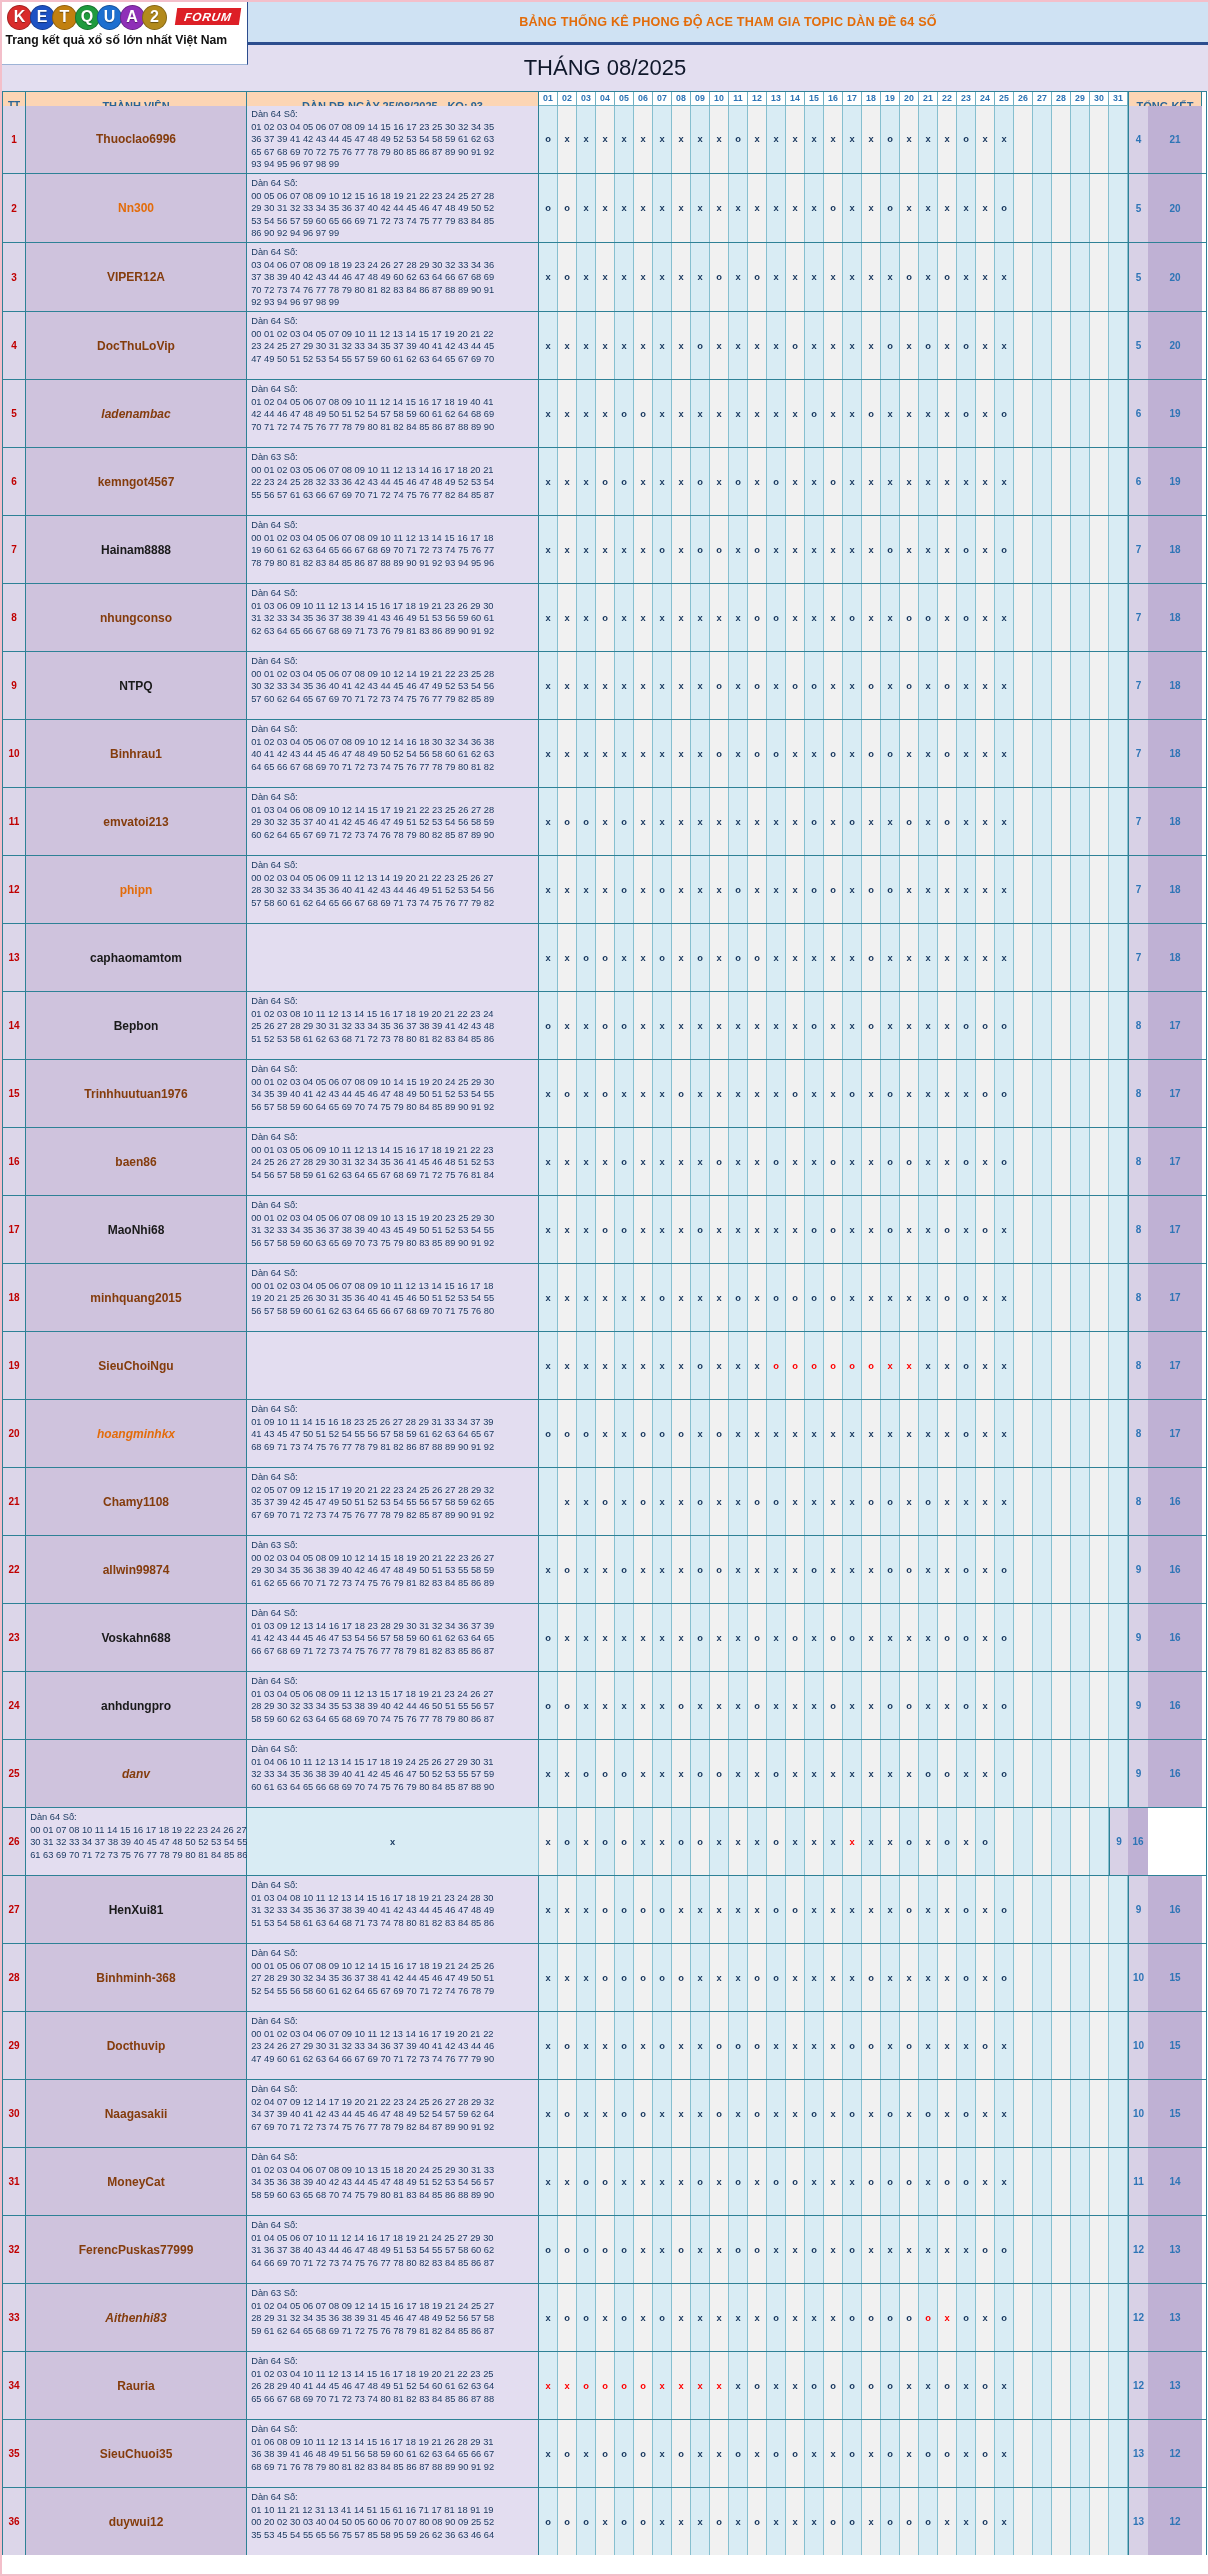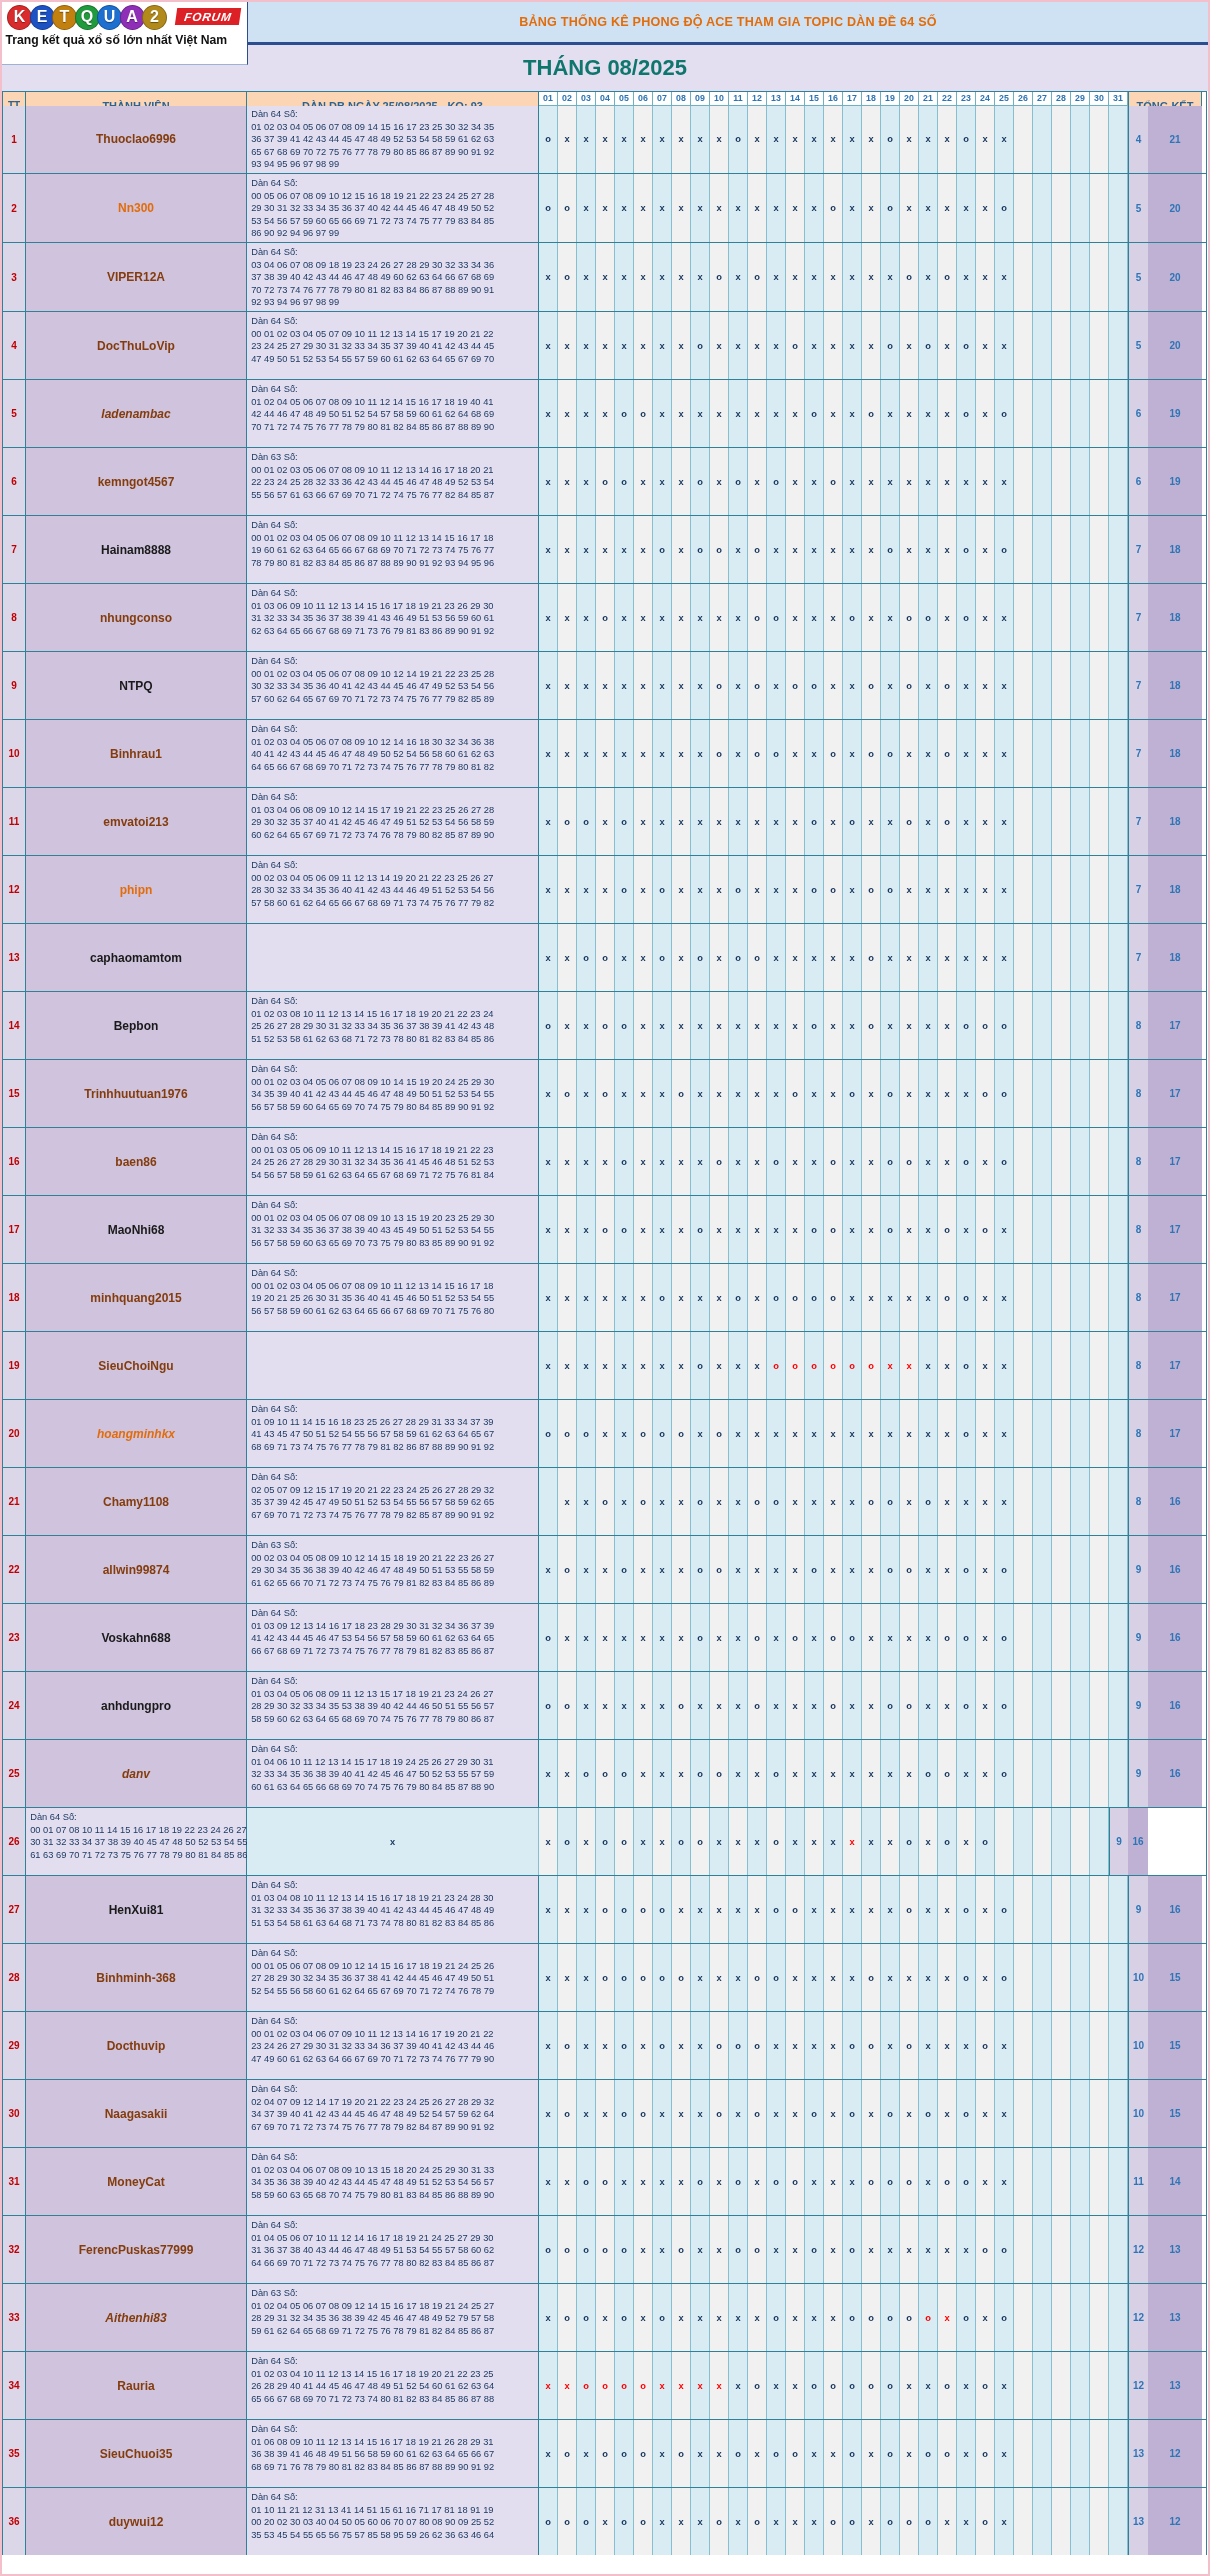--- a/index.html
+++ b/index.html
@@ -6,21 +6,21 @@
   body{
     width:1210px;height:2576px;box-sizing:border-box;
     background:#ffffff;border:2.5px solid #f3bfca;overflow:hidden;
     font-family:"Liberation Sans",sans-serif;position:relative;
   }
   
   .banner-blue{height:40px;background:#cfe2f3;display:flex;align-items:center;justify-content:center;padding-left:246px;box-sizing:border-box}
   .banner-title{color:#e36c0a;font-weight:bold;font-size:12.6px;letter-spacing:0.2px}
   .banner-rule{height:2.5px;background:#2c4d8e}
   .month-band{height:46px;background:#e3def0;display:flex;align-items:center;justify-content:center}
-  .month-text{color:#0f766e;font-weight:bold;font-size:22px}
+  .month-text{color:#0f172a;font-weight:normal;font-size:22px}
   
   .logo-box{position:absolute;top:0;left:0;width:246px;height:63px;background:#ffffff;
     border-right:1.7px solid #2c4d8e;border-bottom:0.8px solid #9db3d6;z-index:5;box-sizing:border-box}
   .logo-row{display:flex;align-items:center;padding:2.5px 0 0 5px}
   .logo-letter{width:23px;height:23px;border-radius:50%;margin-right:-2.5px;display:flex;align-items:center;justify-content:center;
     color:#fff;font-weight:bold;font-size:16px;text-shadow:0 0.8px 0.8px rgba(0,0,0,.4);border:0.8px solid rgba(0,0,0,.25)}
   .forum-badge{margin-left:11.8px;background:#dd1f26;color:#fff;font-style:italic;font-weight:bold;font-size:11.8px;
     padding:1.7px 8.4px;transform:skewX(-8deg);letter-spacing:0.8px}
   .tagline{font-size:12.2px;font-weight:bold;color:#111;padding:3.4px 0 0 3.4px;white-space:nowrap}
   
@@ -3248,21 +3248,21 @@
         <div class="c c-t2">13</div>
       </div>
       <div class="grid-cols row">
         <div class="c c-tt">33</div>
         <div class="c c-name">
           <span class="name nm-brown nm-i">Aithenhi83</span>
         </div>
         <div class="c-nums">
           <div>Dàn 63 Số:</div>
           <div>01 02 04 05 06 07 08 09 12 14 15 16 17 18 19 21 24 25 27</div>
-          <div>28 29 31 32 34 35 36 38 39 42 45 46 47 48 49 52 79 57 58</div>
+          <div>28 29 31 32 34 35 36 38 39 31 45 46 47 48 49 52 56 57 58</div>
           <div>59 61 62 64 65 68 69 71 72 75 76 78 79 81 82 84 85 86 87</div>
         </div>
         <div class="c c-day bg-a">
           <span>x</span>
         </div>
         <div class="c c-day bg-b">
           <span>o</span>
         </div>
         <div class="c c-day bg-a">
           <span>o</span>

